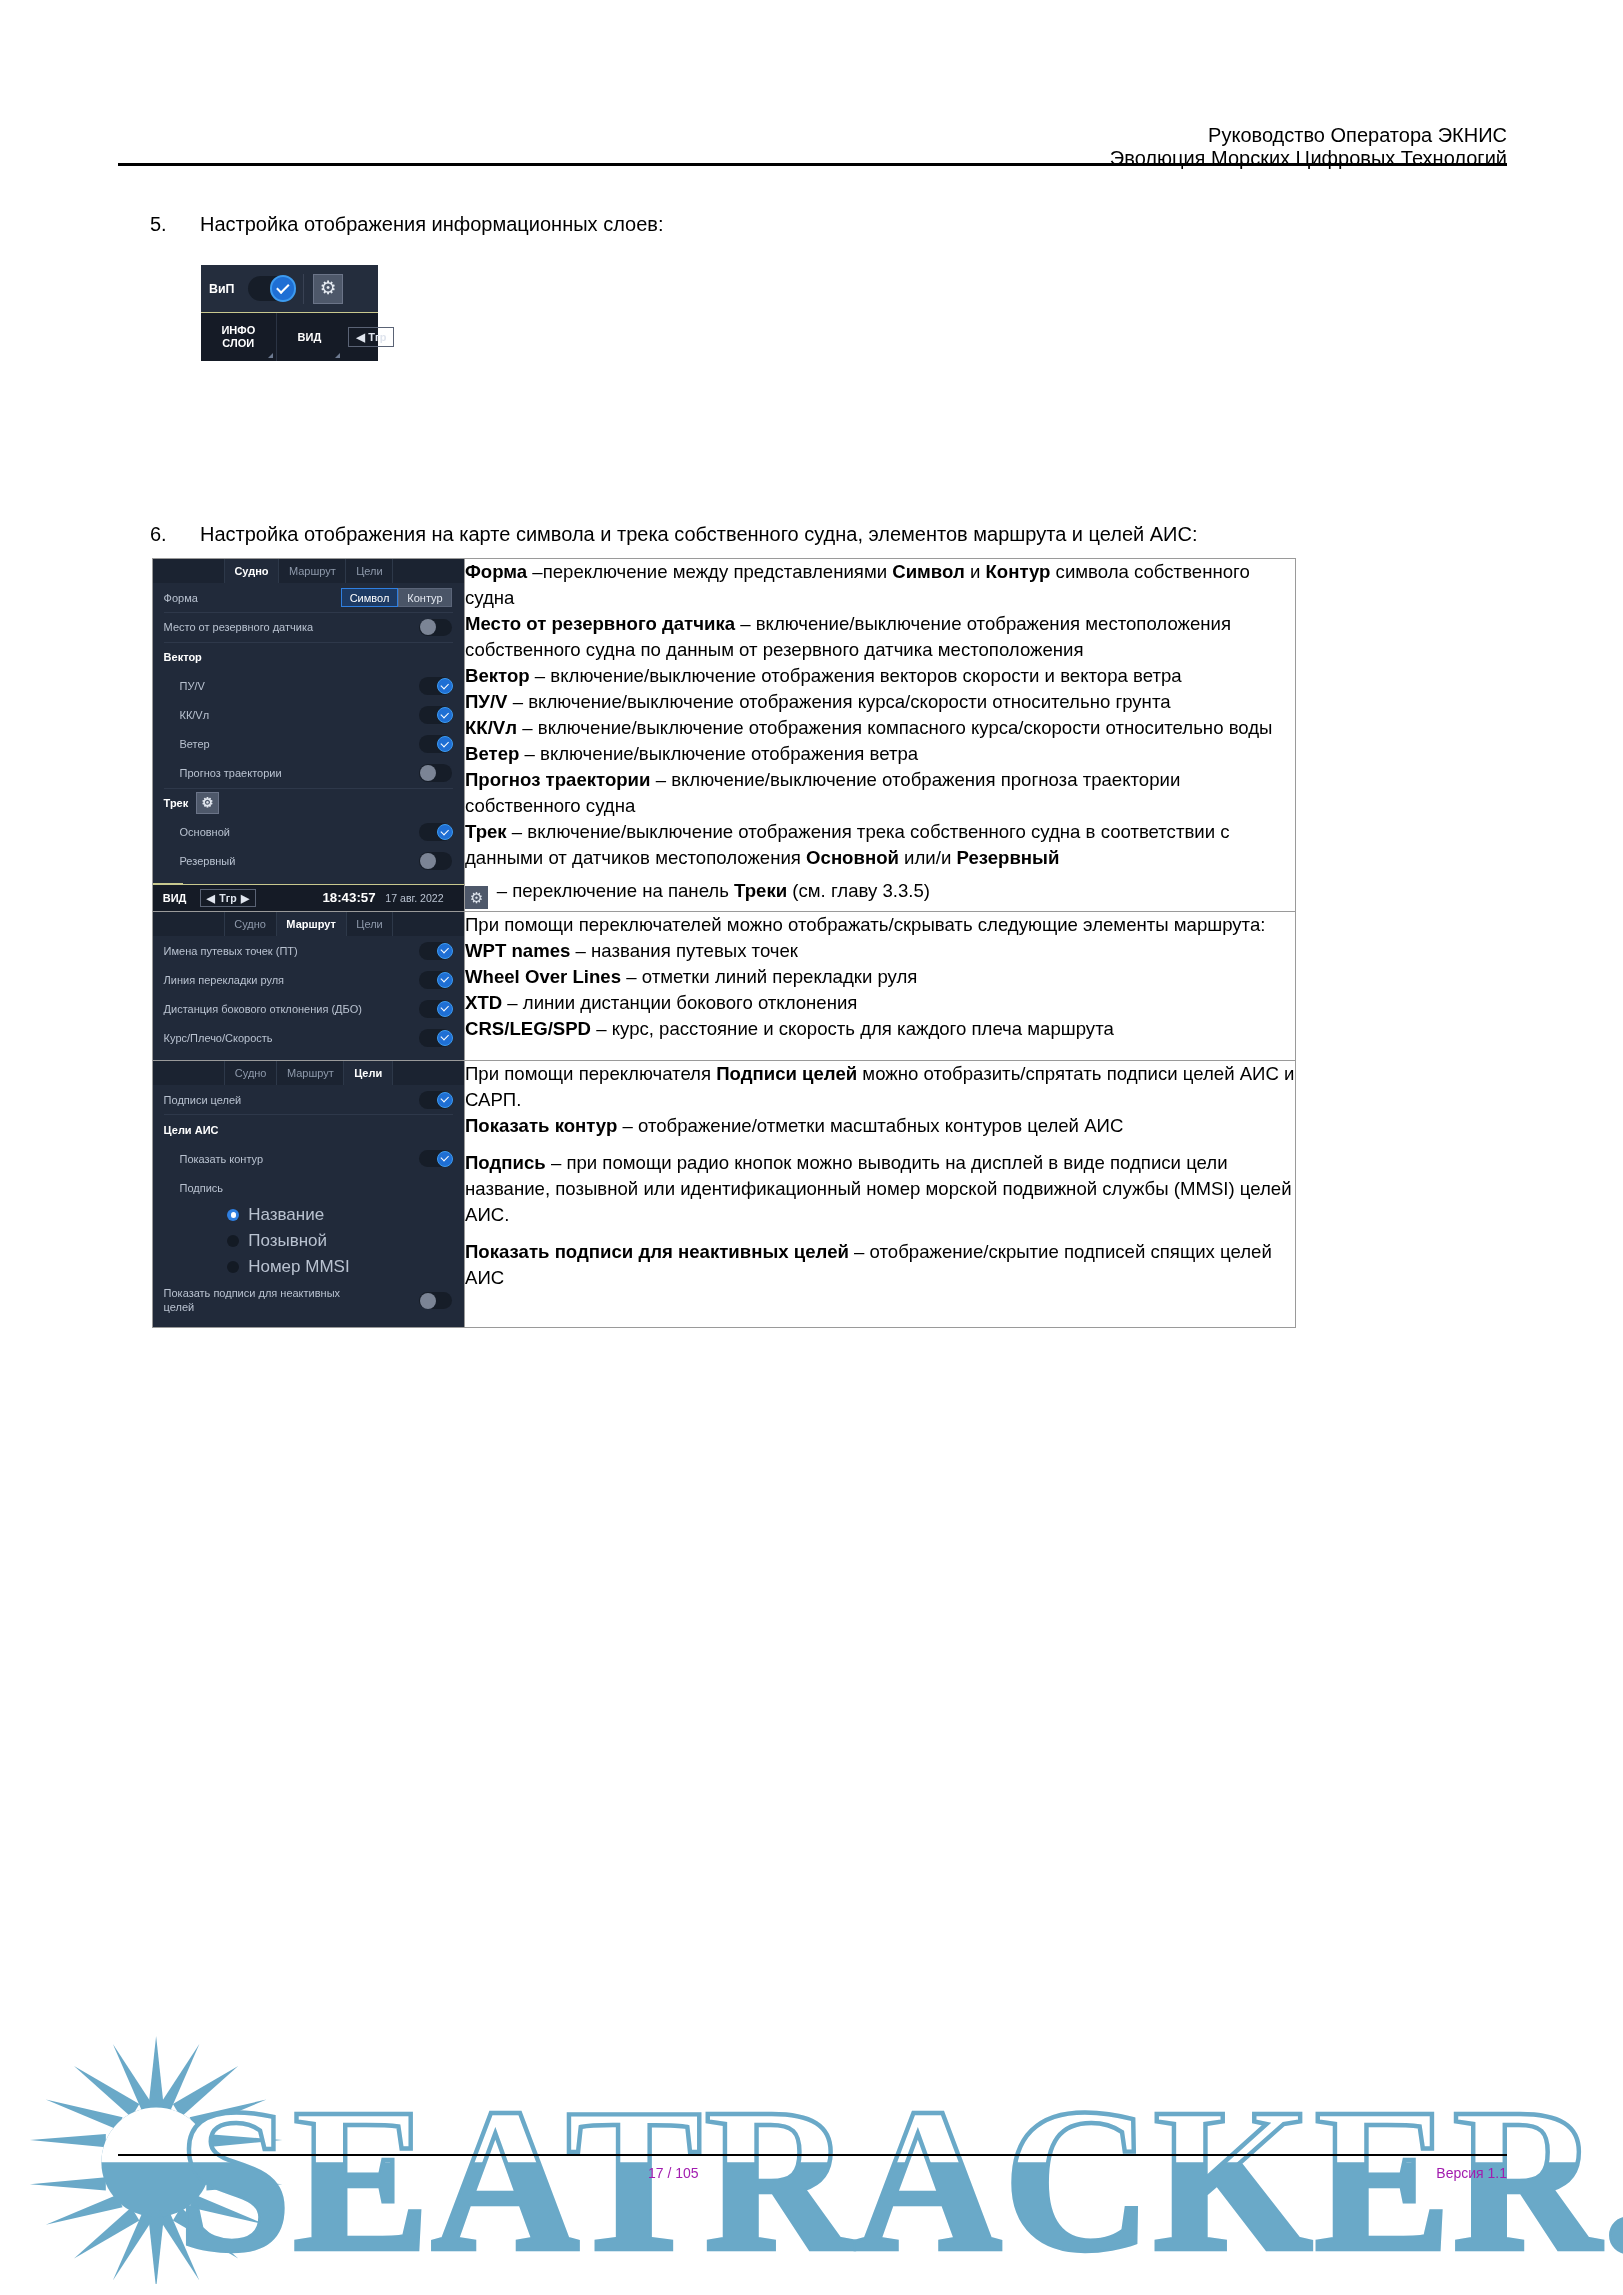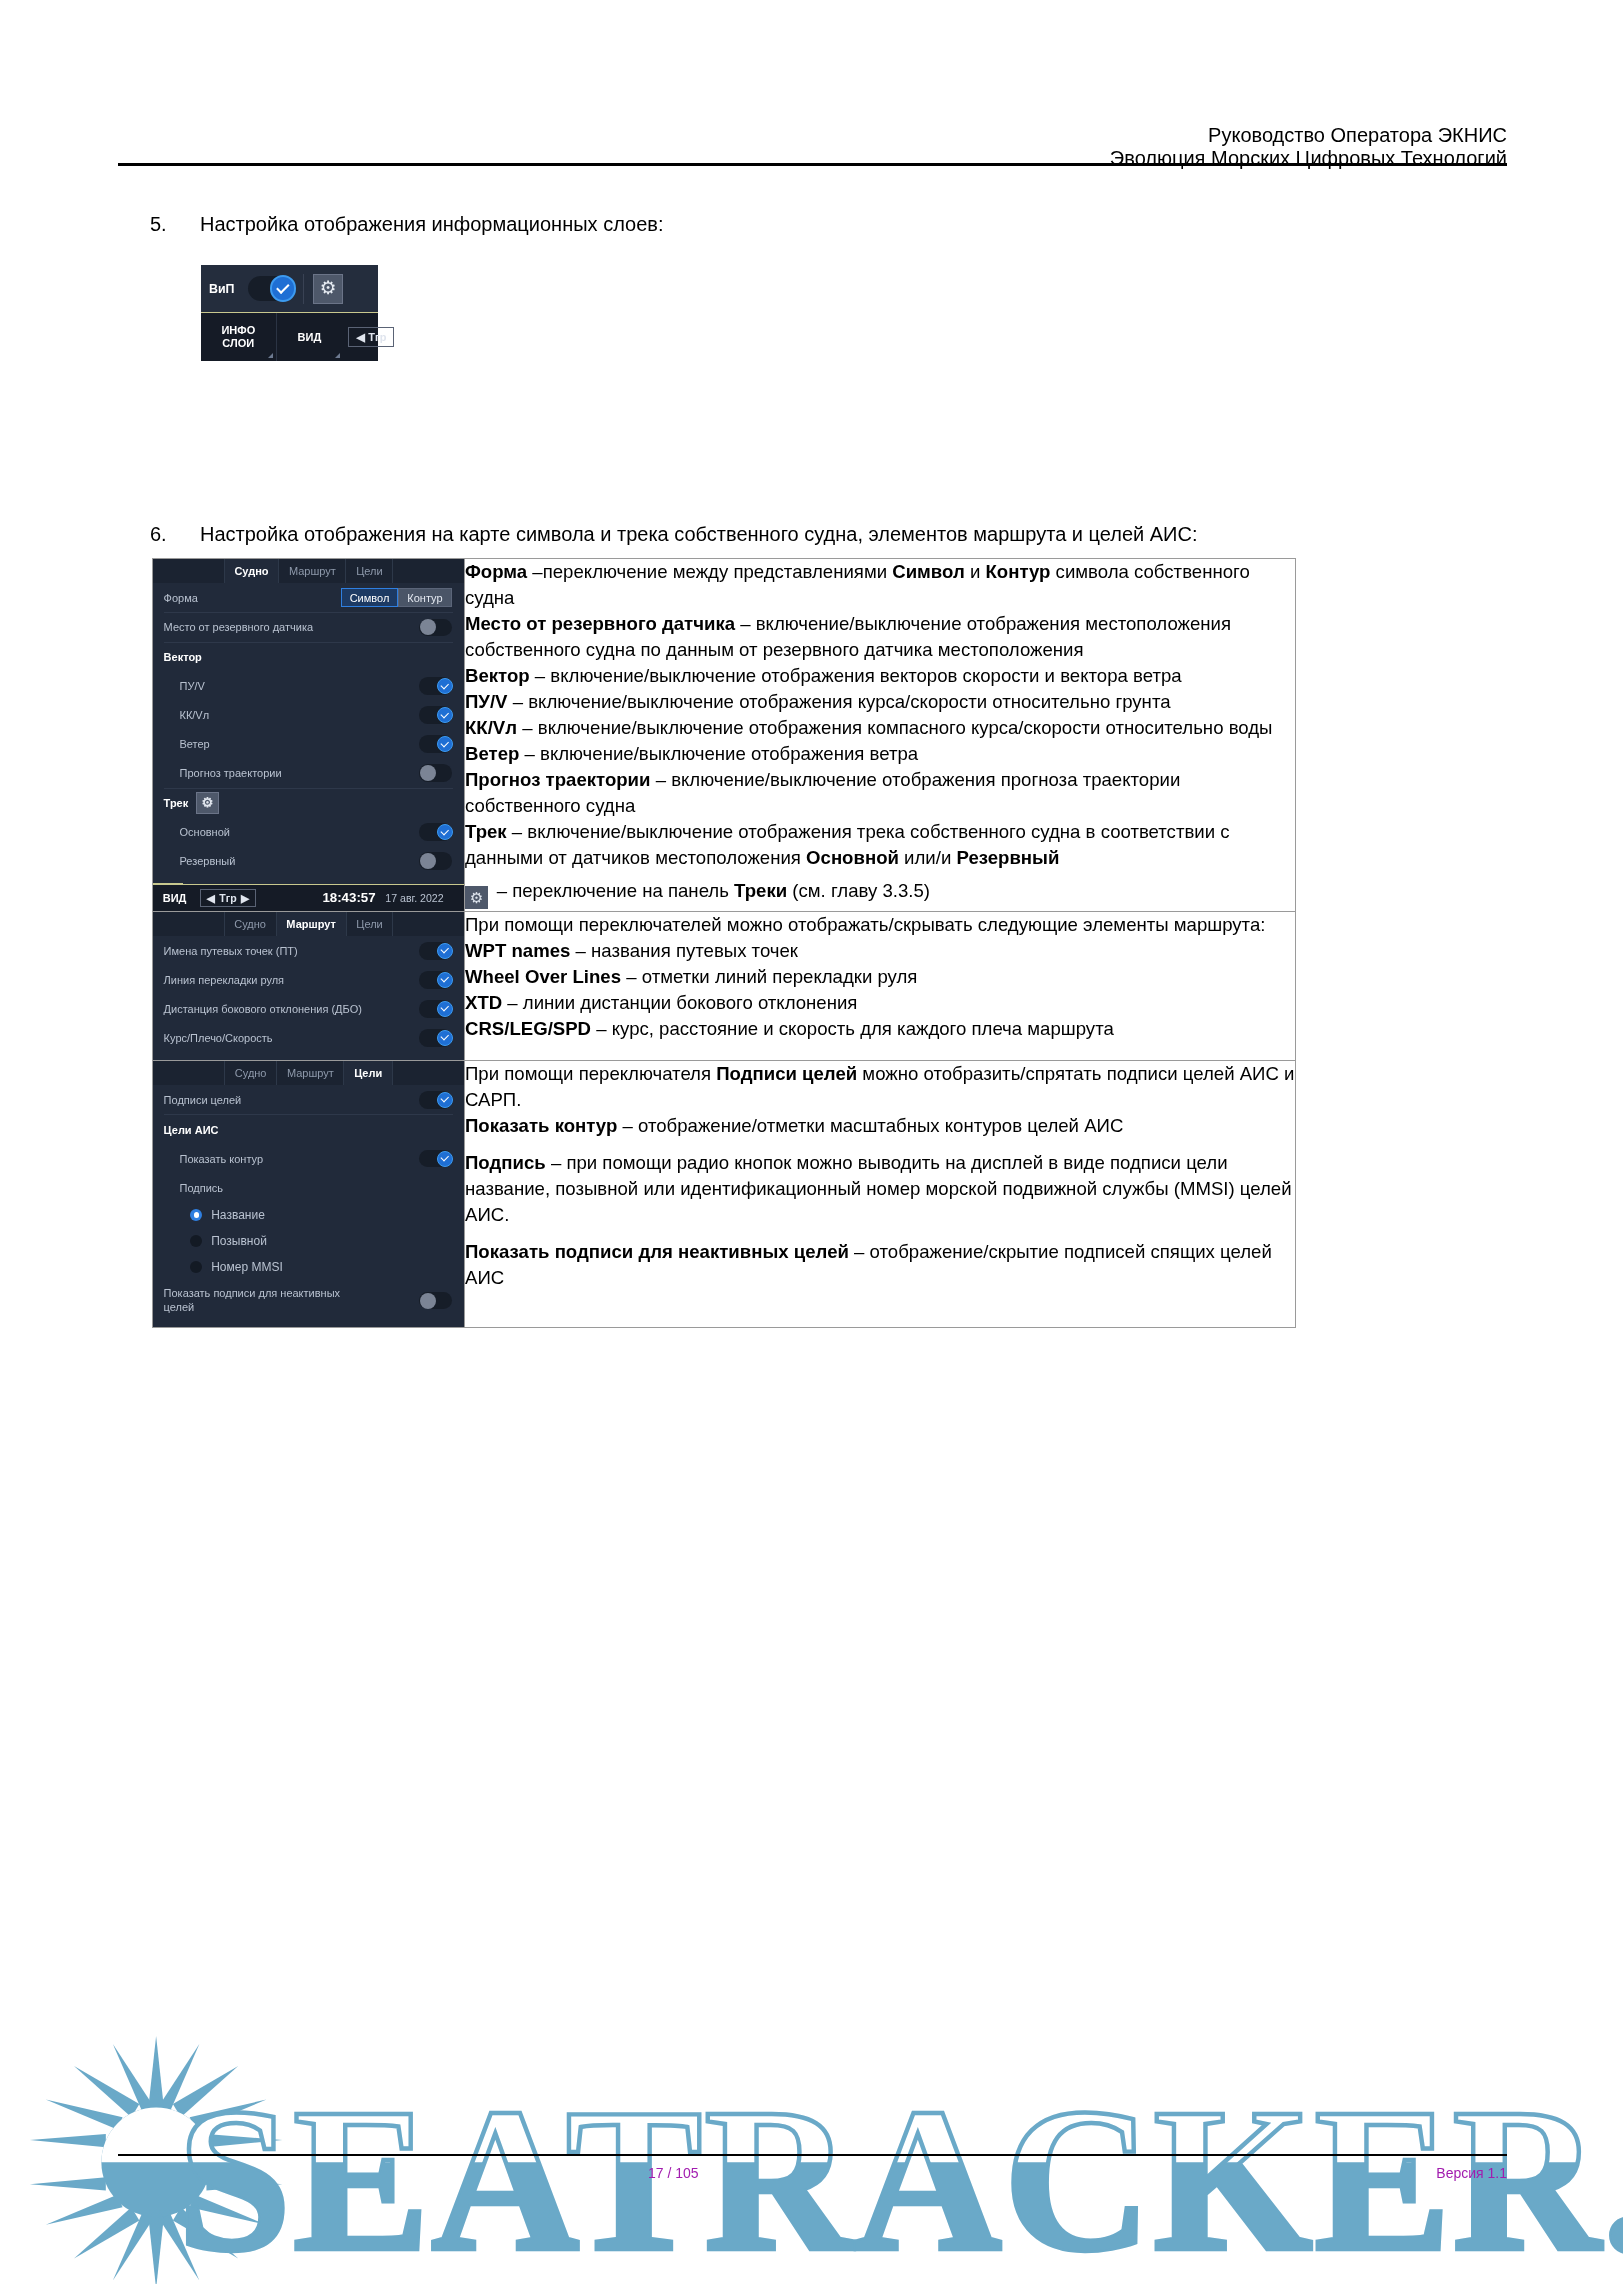--- a/index.html
+++ b/index.html
@@ -115,21 +115,21 @@
   }
   .gear:before{
     content:"\2699"; font-size:13.3px; line-height:11.5px; color:#e2e7ef;
     position:absolute; left:50%; top:50%; transform:translate(-50%,-52%);
   }
 
   
   .radio{width:12.4px;height:12.4px;border-radius:50%;background:#131a24;flex:none;margin-right:8.8px;position:relative;}
   .radio.sel{background:#2f7fe0;}
   .radio.sel:after{content:"";position:absolute;left:3.5px;top:3.5px;width:5.3px;height:5.3px;border-radius:50%;background:#ffffff;}
-  .ui-radio-row{display:flex;align-items:center;height:26px;padding-left:37px;font-size:12px;color:#b9c2d0;}
+  .ui-radio-row{display:flex;align-items:center;height:26px;padding-left:74px;font-size:17px;color:#b9c2d0;}
 
   
   .ui-bottombar{
     background:#151b26; display:flex; align-items:center; height:26.5px;
     border-top:1.8px solid #c8c88e; position:relative;
   }
   .bb-btn{font-size:11px; color:#ffffff; font-weight:bold; padding:0 9.7px;}
   .bb-trk{
     display:flex;align-items:center;gap:4.4px;border:0.9px solid #5a6375;
     padding:1.8px 6.2px; font-size:10.6px; color:#e0e5ee; font-weight:bold; margin-left:3.5px;

